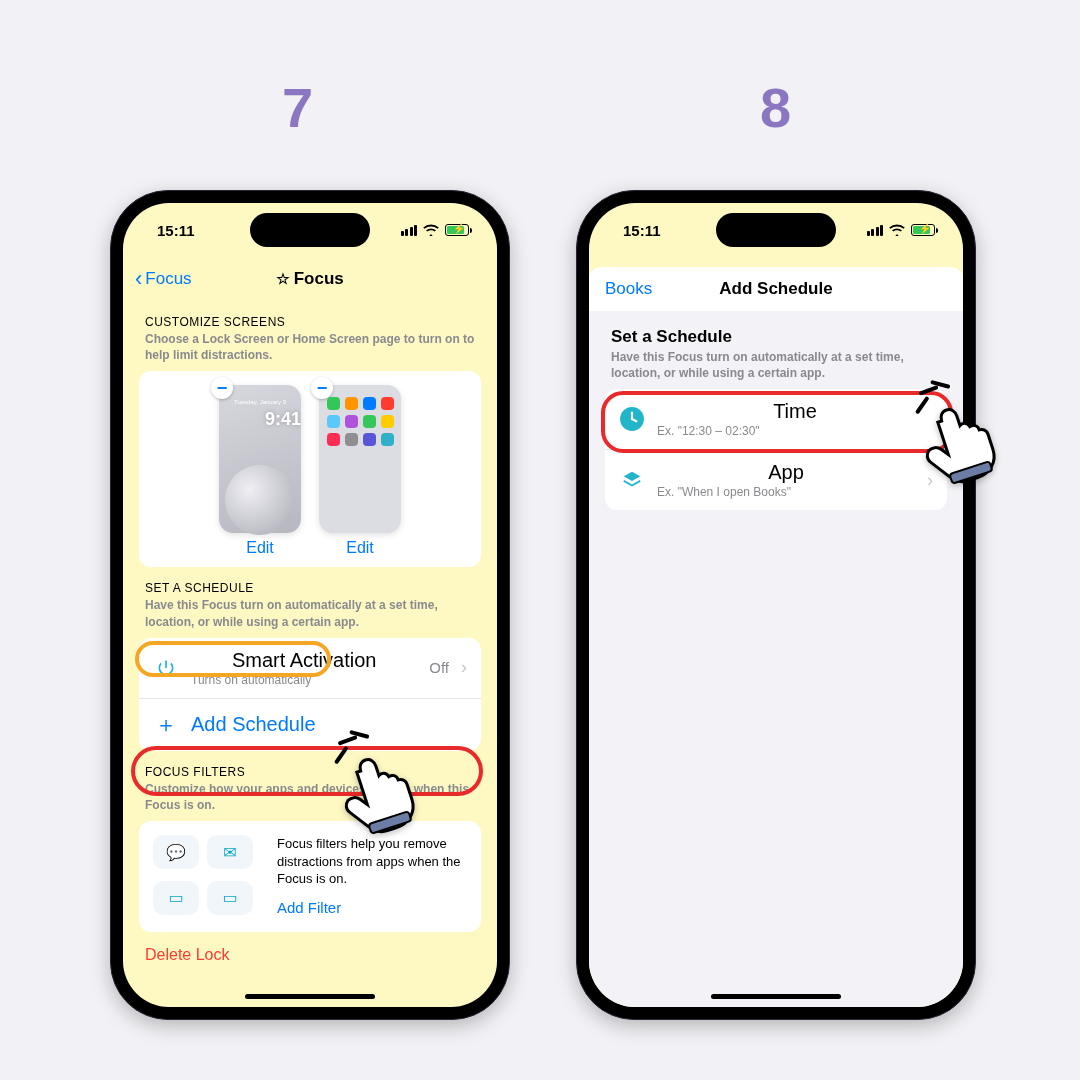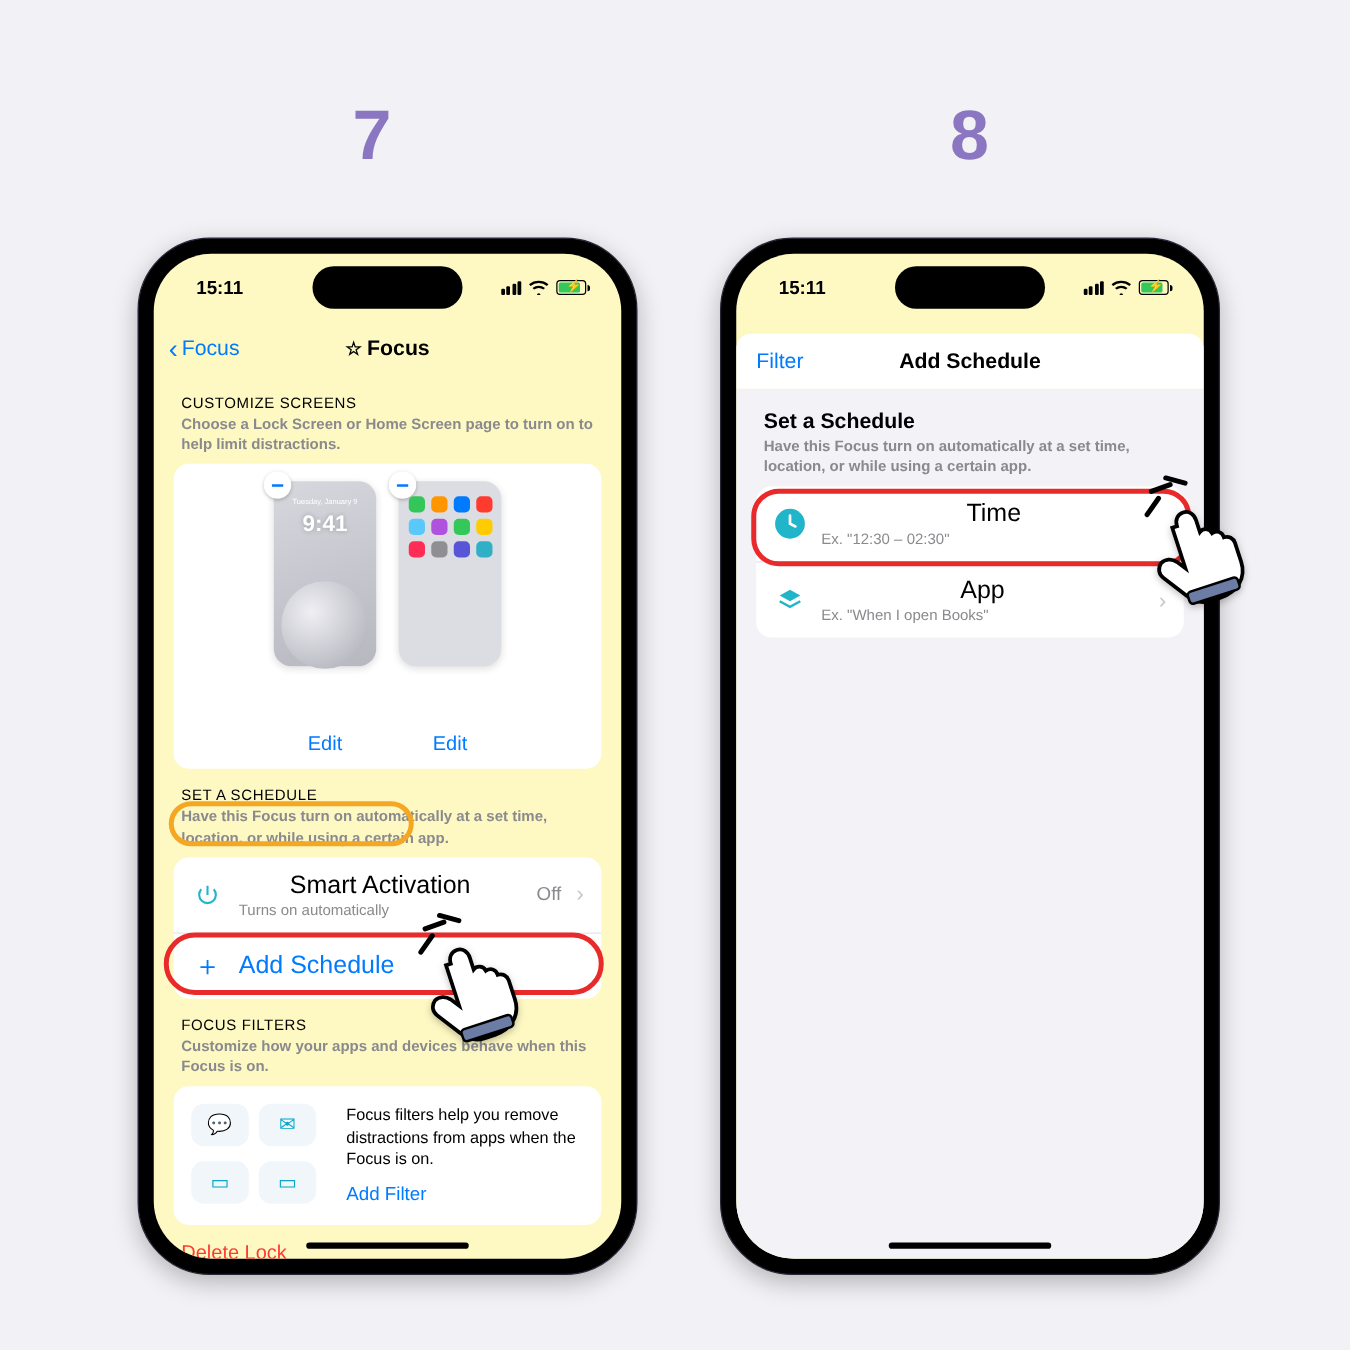--- a/index.html
+++ b/index.html
@@ -109,35 +109,35 @@
     width: 82px; height: 148px; border-radius:14px; background:linear-gradient(160deg,#d7d7de,#b7b7c0);
     position:relative; box-shadow: 0 2px 6px rgba(0,0,0,.12);
   }
   .scrThumb.home { background:#dcdce3;}
   .scrThumb .minus {
     position:absolute; top:-8px; left:-8px; width:22px; height:22px; border-radius:50%;
     background:#fff; display:flex; align-items:center; justify-content:center;
     box-shadow:0 1px 3px rgba(0,0,0,.25);
     color:#007aff; font-weight:800; font-size:18px; line-height:0;
   }
-  .scrThumb .clock { position:absolute; top:24px; left:0; right:0; text-align:center; color:#fff; font-weight:600; font-size:18px; text-shadow:0 0 4px rgba(0,0,0,.25);}
+  .scrThumb .clock { position:absolute; top:24px; left:0; right:0; text-align:right; color:#fff; font-weight:600; font-size:18px; text-shadow:0 0 4px rgba(0,0,0,.25);}
   .scrThumb .date { position:absolute; top:14px; left:0; right:0; text-align:center; color:#fff; font-size:6px;}
   .scrThumb .planet {
     position:absolute; left:50%; top:80px; width:70px; height:70px; border-radius:50%;
     background:radial-gradient(circle at 35% 35%, #efeff4, #a8a8b2);
     transform:translateX(-50%);
   }
   .scrThumb.home .grid {
     position:absolute; top:12px; left:8px; right:8px;
     display:grid; grid-template-columns:repeat(4,1fr); gap:5px;
   }
   .scrThumb.home .grid i{
     width:13px; height:13px; border-radius:4px; display:block;
   }
-  .scrEdit { color:#007aff; font-size:16px;margin-top:48px;}
+  .scrEdit { color:#007aff; font-size:16px;}
 
   .row {
     display:flex; align-items:center; padding:11px 14px; gap:12px;
     border-top:1px solid #e5e5ea; min-height:46px;
   }
   .row:first-child{ border-top:none;}
   .row .icon { width:26px; display:flex; align-items:center; justify-content:center;}
   .row .txt { flex:1; }
   .row .ttl { font-size:20px; color:#000;text-align:center;}
   .row .sub { font-size:12px; color:#8a8a8e; margin-top:1px;}
@@ -335,21 +335,21 @@
         <span class="batt">
             <span class="fill"></span>
             <span class="bolt">⚡</span>
           </span>
       </span>
     </div>
 
     <div style="height:10px"></div>
 
     <div class="navbar" style="background:#fff; border-radius:12px 12px 0 0; margin:0 0;">
-      <span class="cancel">Filter</span>
+      <span class="cancel">Books</span>
       <span>Add Schedule</span>
     </div>
 
     <div class="content" style="background:#f2f2f7">
       <div class="rSectTitle">Set a Schedule</div>
       <div class="sectSub">Have this Focus turn on automatically at a set time, location, or while using a certain app.</div>
 
       <div class="card">
         <div class="row">
           <span class="icon">

